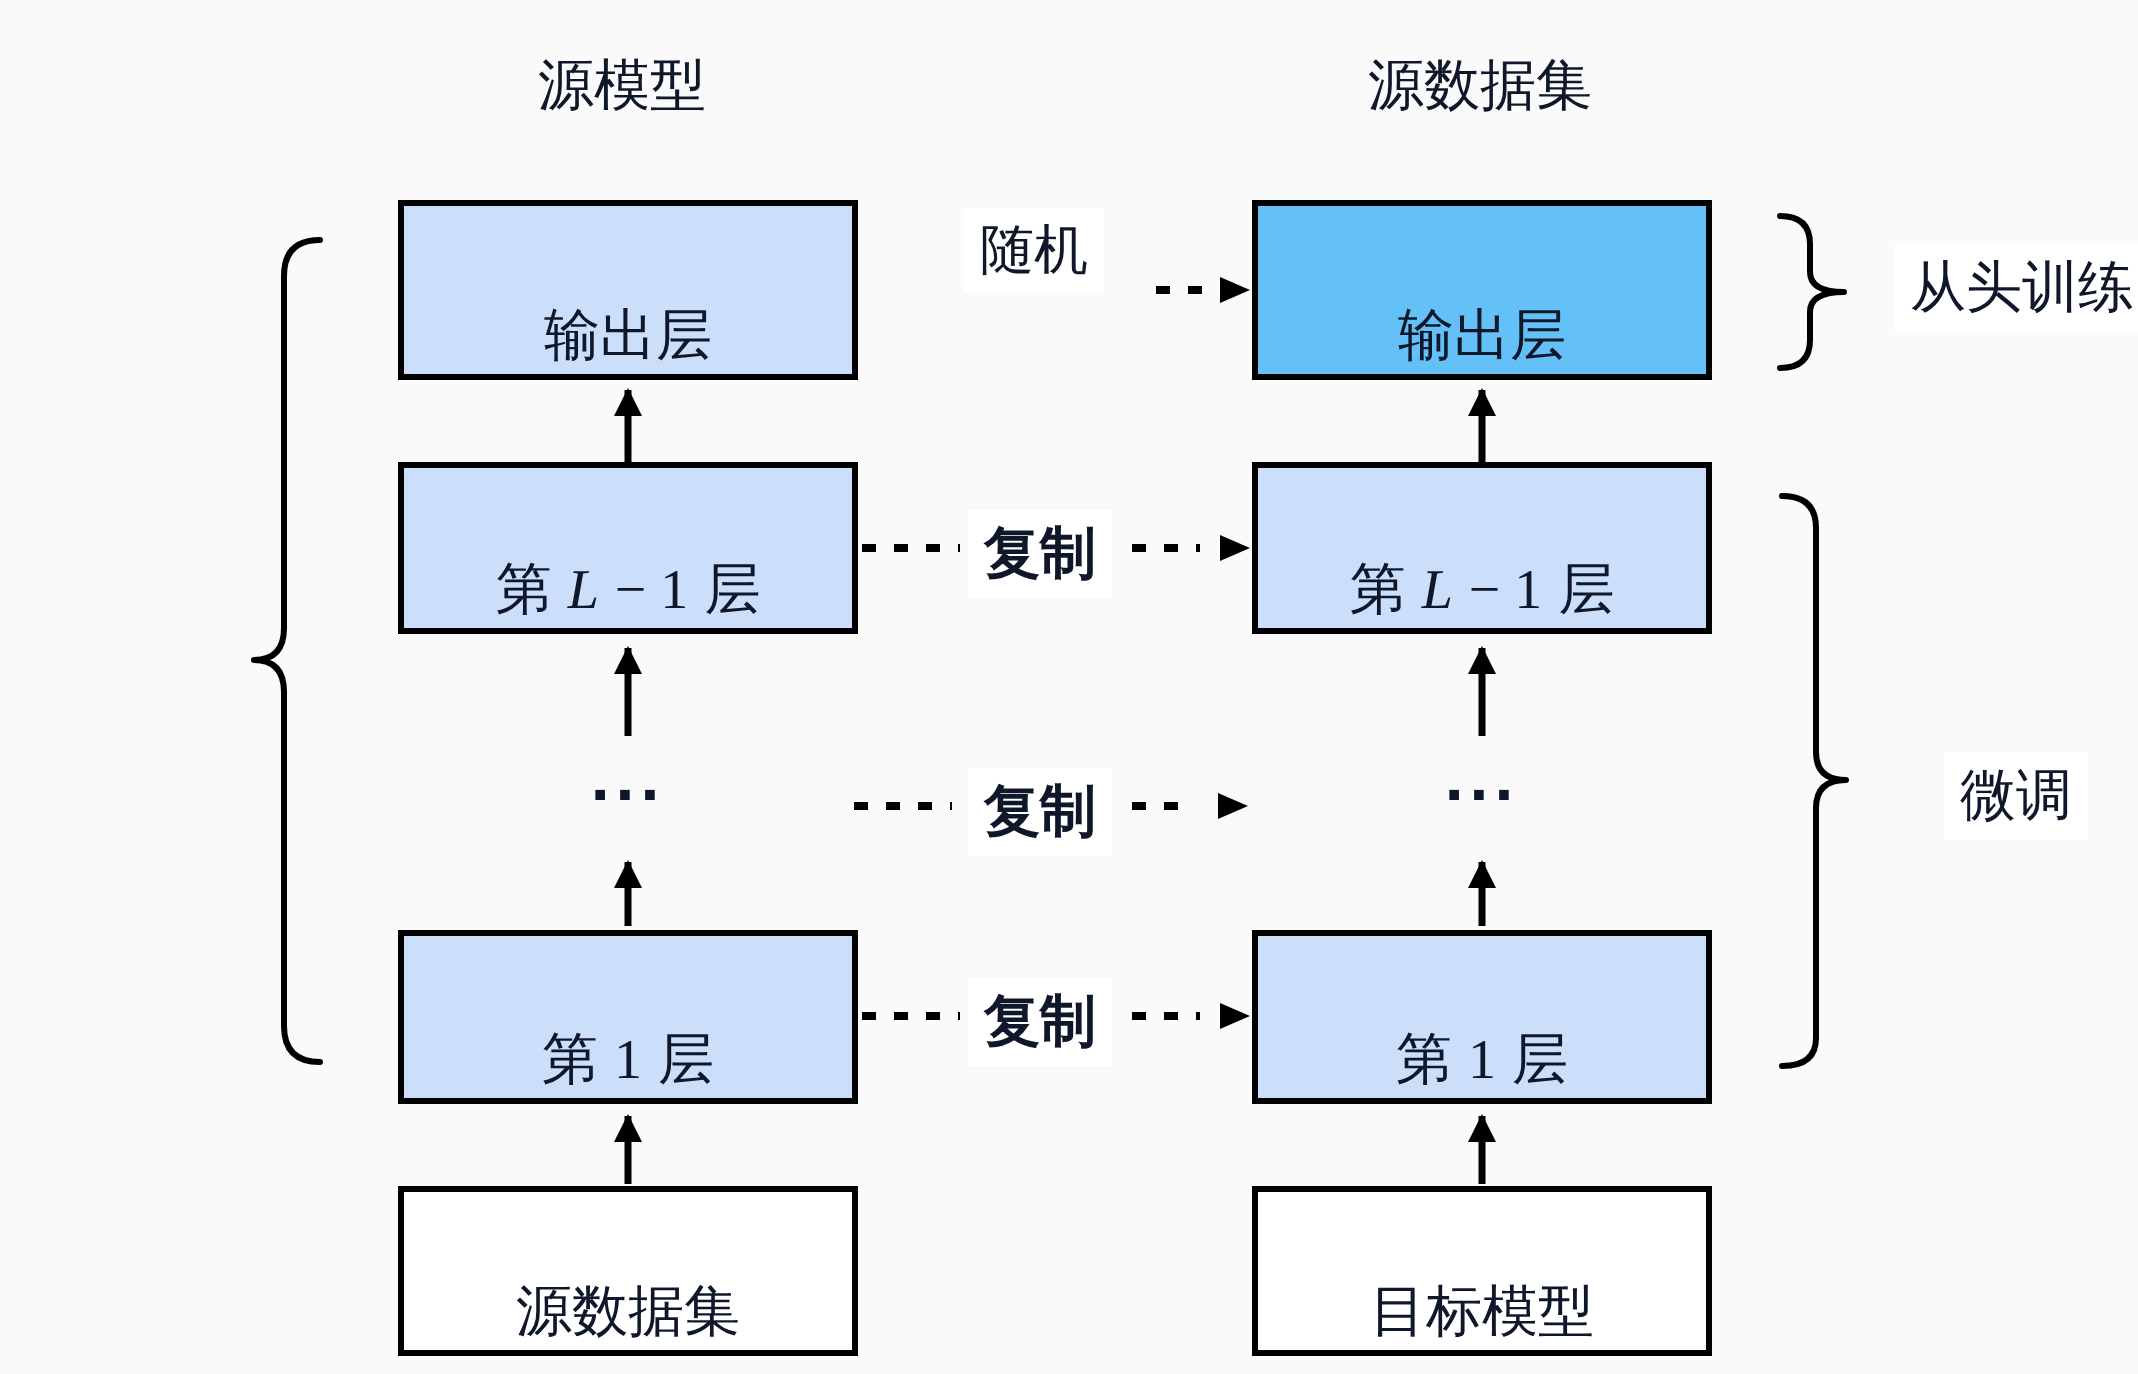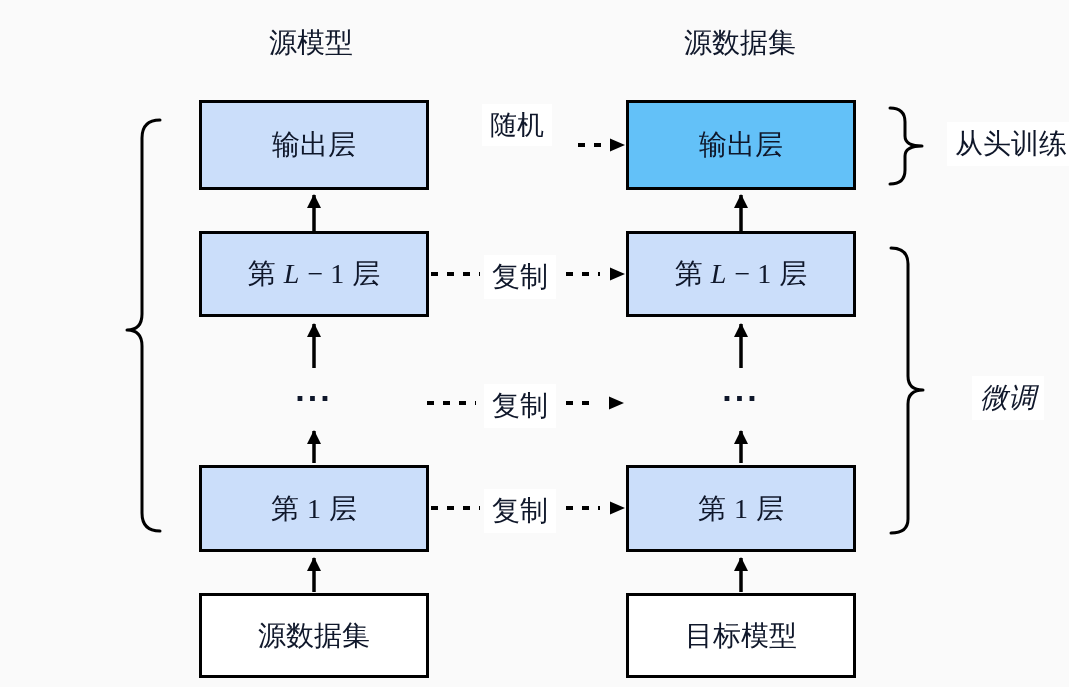--- a/index.html
+++ b/index.html
@@ -15,21 +15,21 @@
     position:relative;width:1069px;height:687px;background:var(--background);
     font-family:"Liberation Sans","DejaVu Sans",sans-serif;color:#0f172a;
     overflow:hidden;
   }
   .hdr{position:absolute;top:24px;transform:translateX(-50%);font-size:28px;white-space:nowrap;}
   #hdr-src{left:311px;}
   #hdr-tgt{left:740px;}
 
   .box{
     position:absolute;box-sizing:border-box;border:3px solid var(--line);
-    display:flex;align-items:center;justify-content:center;
+    display:flex;align-items:flex-end;justify-content:center;
     font-size:28px;background:var(--layer-fill);white-space:nowrap;
   }
   .col-src{left:199px;width:230px;}
   .col-tgt{left:626px;width:230px;}
   .row-output{top:100px;height:90px;}
   .row-lminus1{top:231px;height:86px;}
   .row-layer1{top:465px;height:87px;}
   .row-dataset{top:593px;height:85px;background:var(--dataset-fill);}
   #tgt-output{background:var(--target-output-fill);}
 
@@ -41,28 +41,28 @@
     position:absolute;top:372px;width:230px;text-align:center;
     font-size:34px;font-weight:bold;letter-spacing:3px;line-height:34px;
   }
   #dots-src{left:199px;}
   #dots-tgt{left:626px;}
 
   .lbl{
     position:absolute;background:var(--label-bg);font-size:28px;
     padding:3px 8px;white-space:nowrap;transform:translateX(-50%);
   }
-  .copy-lbl{left:520px;}
+  .copy-lbl{left:520px;font-weight:bold;}
   #copy-1{top:255px;}
   #copy-2{top:384px;}
   #copy-3{top:489px;}
   #random-init{left:517px;top:104px;text-align:center;font-size:27px;line-height:38px;padding:2px 8px;}
   #pretrain{left:49px;top:309px;}
   #scratch{left:1011px;top:122px;}
-  #finetune{left:1008px;top:376px;font-style:italic;}
+  #finetune{left:1008px;top:376px;}
 
   svg#overlay{position:absolute;left:0;top:0;pointer-events:none;}
   .solidline{stroke:var(--line);stroke-width:3.5;fill:none;}
   .dashline{stroke:var(--line);stroke-width:4;fill:none;stroke-dasharray:7 9;}
   .brace{stroke:var(--line);stroke-width:3;fill:none;stroke-linecap:round;stroke-linejoin:round;}
   .head{fill:var(--line);stroke:none;}
 </style>
 </head>
 <body>
 

